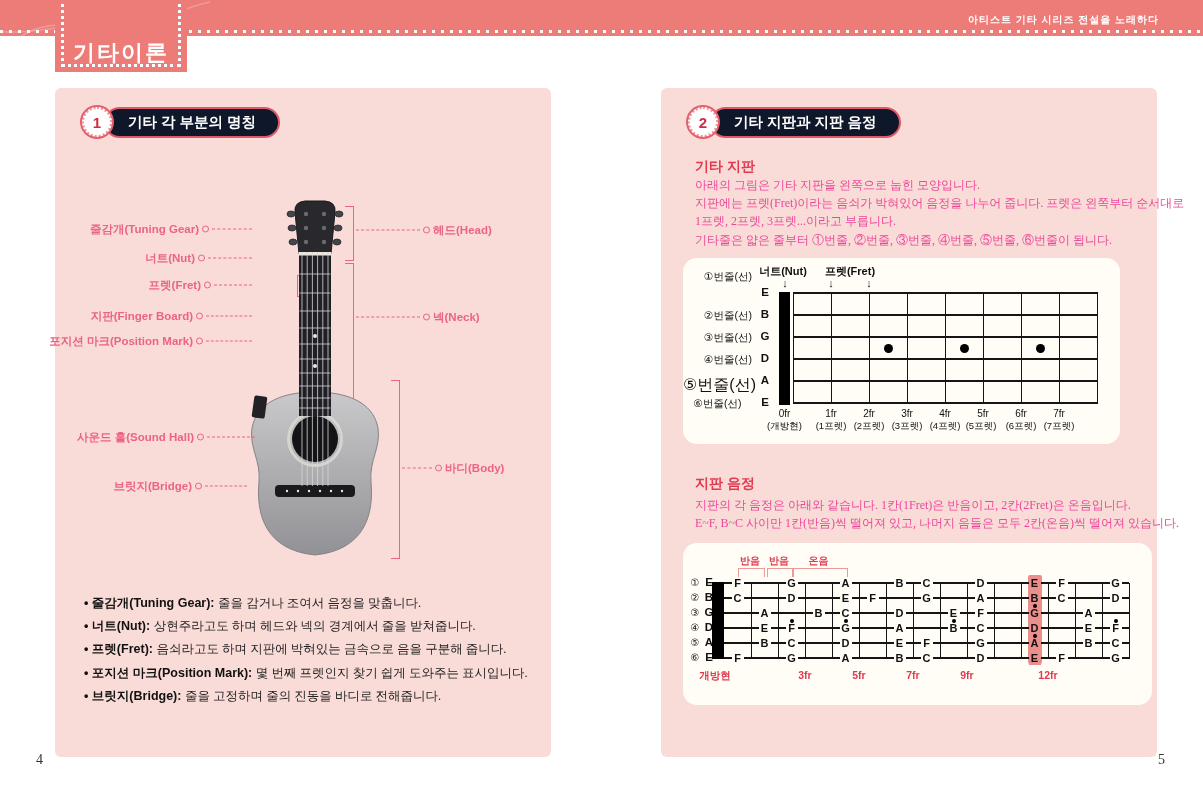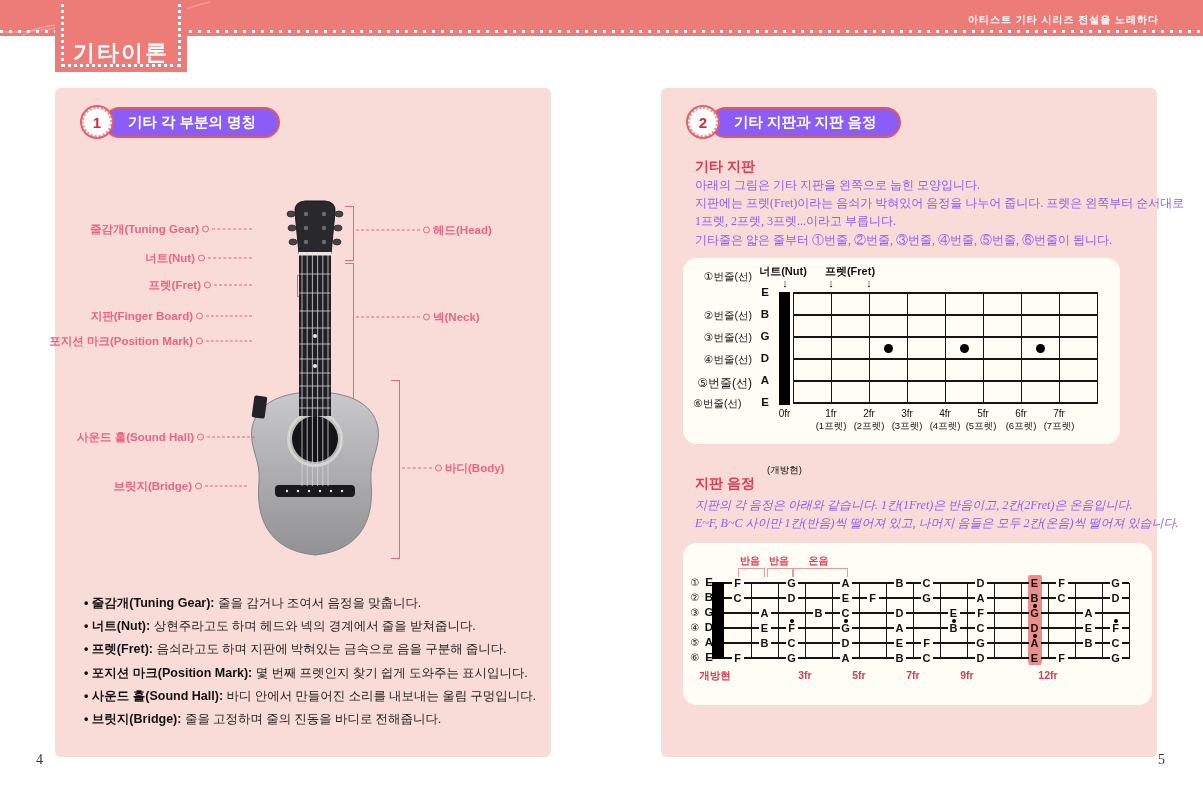--- a/index.html
+++ b/index.html
@@ -22,27 +22,27 @@
 
   
   .panel{position:absolute;top:88px;width:496px;height:669px;background:#f9dbd7;border-radius:6px;}
   #panel-left{left:55px;} #panel-right{left:661px;}
 
   
   .badge{position:absolute;width:34px;height:34px;border-radius:50%;background:#e4606c;
        display:flex;align-items:center;justify-content:center;z-index:3;}
   .badge-inner{width:26px;height:26px;border-radius:50%;background:#fff;border:2px dotted #f0989e;
        display:flex;align-items:center;justify-content:center;font-weight:bold;font-size:15px;color:#cf2b46;}
-  .pill{position:absolute;height:27px;background:#8b5cf6;border:2px solid #de5967;border-radius:17px;
+  .pill{position:absolute;height:27px;background:#0f172a;border:2px solid #de5967;border-radius:17px;
        color:#fff;font-weight:bold;font-size:14.5px;line-height:26px;padding:0 22px;white-space:nowrap;z-index:2;}
 
   .intro{position:absolute;left:82px;top:153px;font-size:13px;color:#222;white-space:nowrap;}
 
   .red-sub{position:absolute;color:#e13a50;font-weight:bold;font-size:14px;white-space:nowrap;}
-  .para{position:absolute;font-size:12px;color:#8b5cf6;white-space:nowrap;}
+  .para{position:absolute;font-size:12px;color:#ec4899;white-space:nowrap;}
   .para div{line-height:18.2px;}
 
   .diagram-box{position:absolute;background:#fffdf6;border-radius:14px;}
   #diagram1-box{left:683px;top:258px;width:437px;height:186px;}
   #diagram2-box{left:683px;top:543px;width:469px;height:162px;}
 
   
   .hline,.vline,.nutbar,.dot,.d2dot,.hl-bar,.bracket,.fbracket{position:absolute;}
   .hline{background:#151515;height:1.5px;}
   .vline{background:#151515;width:1px;}
@@ -222,21 +222,20 @@
       <div class="sbracket" style="left: 345px; top: 263px; height: 154px;"></div>
       <div class="sbracket" style="left: 391px; top: 380px; height: 177px;"></div>
       <div class="obracket" style="left: 297px; top: 275px; height: 20px;"></div>
     </div>
 
   <div id="bullets">
       <div class="bullet-item"><span class="bullet-term">• 줄감개(Tuning Gear): </span><span class="bullet-desc">줄을 감거나 조여서 음정을 맞춥니다.</span></div>
       <div class="bullet-item"><span class="bullet-term">• 너트(Nut): </span><span class="bullet-desc">상현주라고도 하며 헤드와 넥의 경계에서 줄을 받쳐줍니다.</span></div>
       <div class="bullet-item"><span class="bullet-term">• 프렛(Fret): </span><span class="bullet-desc">음쇠라고도 하며 지판에 박혀있는 금속으로 음을 구분해 줍니다.</span></div>
       <div class="bullet-item"><span class="bullet-term">• 포지션 마크(Position Mark): </span><span class="bullet-desc">몇 번째 프렛인지 찾기 쉽게 도와주는 표시입니다.</span></div>
-      <div class="bullet-item"><span class="bullet-term">• 사운드 홀(Sound Hall): </span><span class="bullet-desc">바디 안에서 만들어진 소리를 내보내는 울림 구멍입니다.</span></div>
       <div class="bullet-item"><span class="bullet-term">• 브릿지(Bridge): </span><span class="bullet-desc">줄을 고정하며 줄의 진동을 바디로 전해줍니다.</span></div>
     </div>
 
   <div class="badge" style="left:686px;top:105px;">
     <div class="badge-inner">2</div>
   </div>
   <div class="pill" style="left:710px;top:107px;">기타 지판과 지판 음정</div>
 
   <div class="red-sub" style="left:695px;top:158px;">기타 지판</div>
   <div class="para serif" style="left:695px;top:176px;">
@@ -257,59 +256,59 @@
       <div class="hline" style="left: 110px; top: 34.25px; width: 304px;"></div>
       <div class="dtext" style="left: 0px; top: 51px; width: 69px; text-align: right; font-size: 10.5px;">②번줄(선)</div>
       <div class="dtext" style="left: 75px; top: 50px; width: 14px; font-size: 11.5px; font-weight: bold;">B</div>
       <div class="hline" style="left: 110px; top: 56.25px; width: 304px;"></div>
       <div class="dtext" style="left: 0px; top: 73px; width: 69px; text-align: right; font-size: 10.5px;">③번줄(선)</div>
       <div class="dtext" style="left: 75px; top: 72px; width: 14px; font-size: 11.5px; font-weight: bold;">G</div>
       <div class="hline" style="left: 110px; top: 78.25px; width: 304px;"></div>
       <div class="dtext" style="left: 0px; top: 95px; width: 69px; text-align: right; font-size: 10.5px;">④번줄(선)</div>
       <div class="dtext" style="left: 75px; top: 94px; width: 14px; font-size: 11.5px; font-weight: bold;">D</div>
       <div class="hline" style="left: 110px; top: 100.25px; width: 304px;"></div>
-      <div class="dtext" style="left: 0px; top: 117px; width: 69px; text-align: right; font-size: 12px;">⑤번줄(선)</div>
+      <div class="dtext" style="left: 0px; top: 117px; width: 69px; text-align: right; font-size: 16px;">⑤번줄(선)</div>
       <div class="dtext" style="left: 75px; top: 116px; width: 14px; font-size: 11.5px; font-weight: bold;">A</div>
       <div class="hline" style="left: 110px; top: 122.25px; width: 304px;"></div>
       <div class="dtext" style="left: 0px; top: 139px; width: 69px; text-align: center; font-size: 10.5px;">⑥번줄(선)</div>
       <div class="dtext" style="left: 75px; top: 138px; width: 14px; font-size: 11.5px; font-weight: bold;">E</div>
       <div class="hline" style="left: 110px; top: 144.25px; width: 304px;"></div>
       <div class="vline" style="left: 110px; top: 34.3px; height: 112px;"></div>
       <div class="vline" style="left: 148px; top: 34.3px; height: 112px;"></div>
       <div class="vline" style="left: 186px; top: 34.3px; height: 112px;"></div>
       <div class="vline" style="left: 224px; top: 34.3px; height: 112px;"></div>
       <div class="vline" style="left: 262px; top: 34.3px; height: 112px;"></div>
       <div class="vline" style="left: 300px; top: 34.3px; height: 112px;"></div>
       <div class="vline" style="left: 338px; top: 34.3px; height: 112px;"></div>
       <div class="vline" style="left: 376px; top: 34.3px; height: 112px;"></div>
       <div class="vline" style="left: 414px; top: 34.3px; height: 112px;"></div>
       <div class="nutbar" style="left: 96px; top: 34px; width: 11px; height: 112.5px;"></div>
       <div class="dot" style="left: 200.5px; top: 85.5px;"></div>
       <div class="dot" style="left: 276.5px; top: 85.5px;"></div>
       <div class="dot" style="left: 352.5px; top: 85.5px;"></div>
       <div class="dtext" style="left: 79.5px; top: 150px; width: 44px; font-size: 10px;">0fr</div>
-      <div class="dtext" style="left: 75.5px; top: 162px; width: 52px; font-size: 9.5px; margin-top: 44px;">(개방현)</div>
+      <div class="dtext" style="left: 75.5px; top: 162px; width: 52px; font-size: 9.5px;">(개방현)</div>
       <div class="dtext" style="left: 126px; top: 150px; width: 44px; font-size: 10px;">1fr</div>
       <div class="dtext" style="left: 122px; top: 162px; width: 52px; font-size: 9.5px;">(1프렛)</div>
       <div class="dtext" style="left: 164px; top: 150px; width: 44px; font-size: 10px;">2fr</div>
       <div class="dtext" style="left: 160px; top: 162px; width: 52px; font-size: 9.5px;">(2프렛)</div>
       <div class="dtext" style="left: 202px; top: 150px; width: 44px; font-size: 10px;">3fr</div>
       <div class="dtext" style="left: 198px; top: 162px; width: 52px; font-size: 9.5px;">(3프렛)</div>
       <div class="dtext" style="left: 240px; top: 150px; width: 44px; font-size: 10px;">4fr</div>
       <div class="dtext" style="left: 236px; top: 162px; width: 52px; font-size: 9.5px;">(4프렛)</div>
       <div class="dtext" style="left: 278px; top: 150px; width: 44px; font-size: 10px;">5fr</div>
       <div class="dtext" style="left: 274px; top: 162px; width: 48px; font-size: 9.5px;">(5프렛)</div>
       <div class="dtext" style="left: 316px; top: 150px; width: 44px; font-size: 10px;">6fr</div>
       <div class="dtext" style="left: 312px; top: 162px; width: 52px; font-size: 9.5px;">(6프렛)</div>
       <div class="dtext" style="left: 354px; top: 150px; width: 44px; font-size: 10px;">7fr</div>
       <div class="dtext" style="left: 350px; top: 162px; width: 52px; font-size: 9.5px;">(7프렛)</div>
     </div>
 
   <div class="red-sub" style="left:695px;top:475px;">지판 음정</div>
-  <div class="para serif" style="left:695px;top:496px;font-style:italic;">
+  <div class="para serif" style="left:695px;top:496px;">
       <div>지판의 각 음정은 아래와 같습니다. 1칸(1Fret)은 반음이고, 2칸(2Fret)은 온음입니다.</div>
       <div>E~F, B~C 사이만 1칸(반음)씩 떨어져 있고, 나머지 음들은 모두 2칸(온음)씩 떨어져 있습니다.</div>
     </div>
 
   <div class="diagram-box" id="diagram2-box">
       <div class="hl-bar" style="left: 344.5px; top: 32px; width: 14px; height: 89px;"></div>
       <div class="bracket" style="left: 54.5px; top: 25px; width: 25px;"></div>
       <div class="dtext red" style="left: 47px; top: 11px; width: 40px; font-size: 10px;">반음</div>
       <div class="bracket" style="left: 83.5px; top: 25px; width: 25px;"></div>
       <div class="dtext red" style="left: 76px; top: 11px; width: 40px; font-size: 10px;">반음</div>

